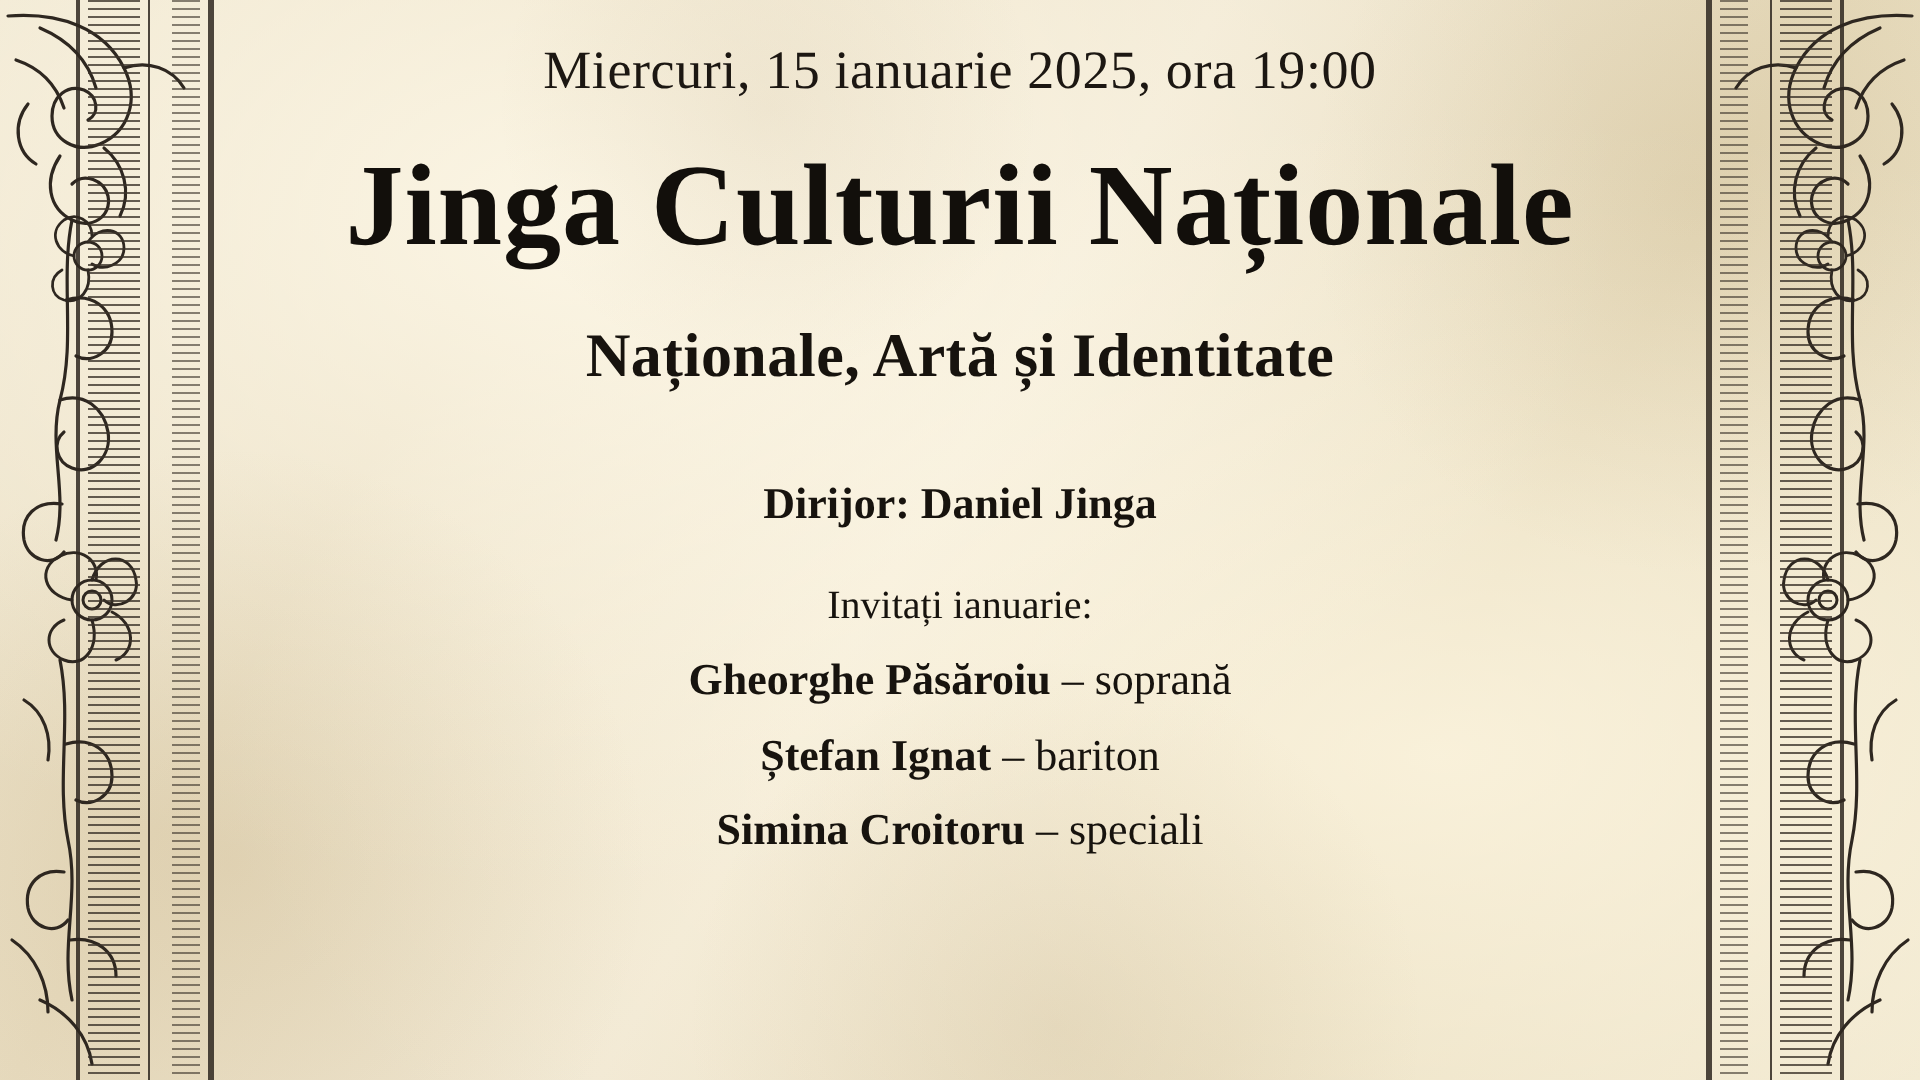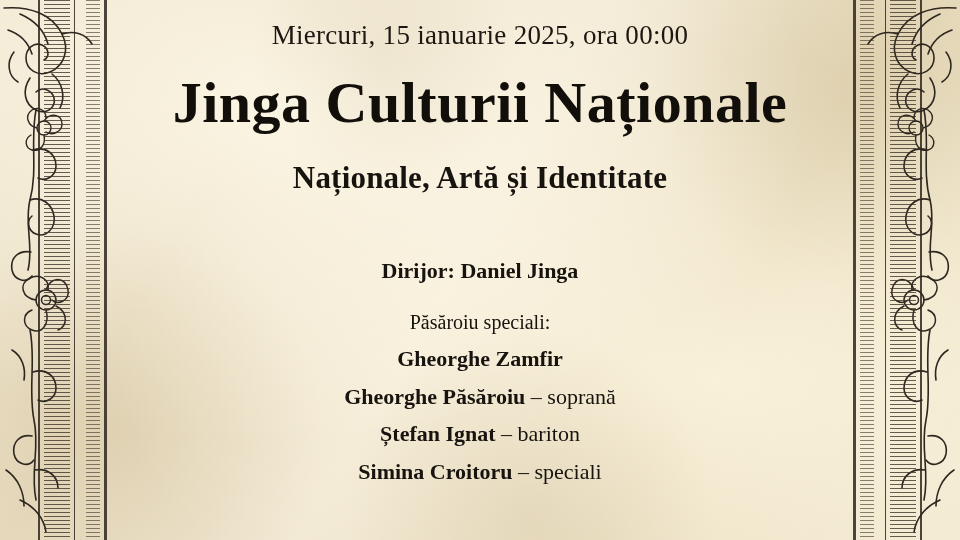--- a/index.html
+++ b/index.html
@@ -108,21 +108,21 @@
 
   .subtitle {
     margin-top: 26px;
     font-size: 31px;
     font-weight: 700;
     letter-spacing: 0.2px;
     color: #17130e;
   }
 
   .conductor {
-    margin-top: 62px;
+    margin-top: 43px;
     font-size: 22px;
     font-weight: 700;
   }
 
   .guests-label {
     margin-top: 27px;
     font-size: 20px;
     font-weight: 400;
   }
 
@@ -232,33 +232,30 @@
         <path d="M35 470 C 48 468, 58 476, 58 488"></path>
         <path d="M12 350 C 22 356, 26 368, 24 380"></path>
         <path d="M20 500 C 34 506, 44 518, 46 532"></path>
         <path d="M6 470 C 18 478, 24 492, 24 506"></path>
       </g>
     </svg>
   </div>
 
   <div id="content">
 
-    <div class="date-line">Miercuri, 15 ianuarie 2025, ora 00:00</div>
+    <div class="date-line">Miercuri, 15 ianuarie 2025, ora 19:00</div>
 
     <div class="main-title">Jinga Culturii Naționale</div>
 
     <div class="subtitle">Naționale, Artă și Identitate</div>
 
     <div class="conductor">Dirijor: Daniel Jinga</div>
 
-    <div class="guests-label">Păsăroiu speciali:</div>
-
-    <div class="guest">
-      <span class="nm">Gheorghe Zamfir</span><span class="role"></span>
-    </div>
+    <div class="guests-label">Invitați ianuarie:</div>
+
     <div class="guest">
       <span class="nm">Gheorghe Păsăroiu</span><span class="role"> – soprană</span>
     </div>
     <div class="guest">
       <span class="nm">Ștefan Ignat</span><span class="role"> – bariton</span>
     </div>
     <div class="guest">
       <span class="nm">Simina Croitoru</span><span class="role"> – speciali</span>
     </div>
 

